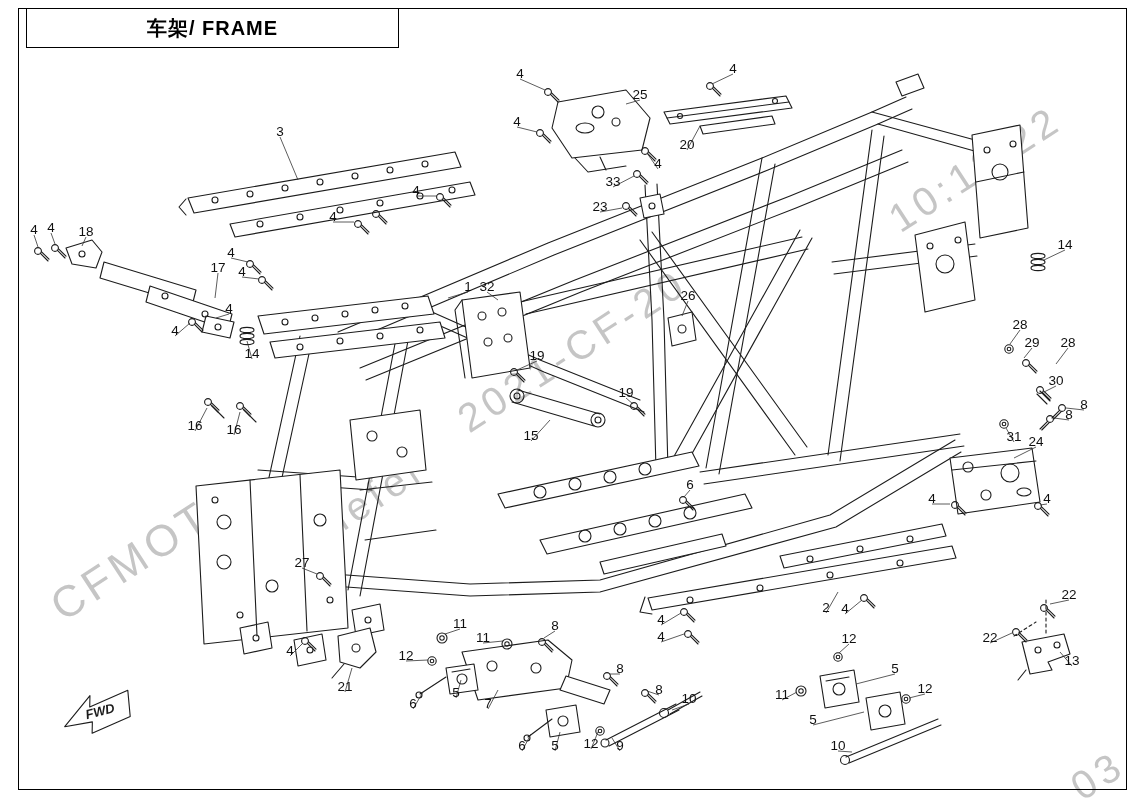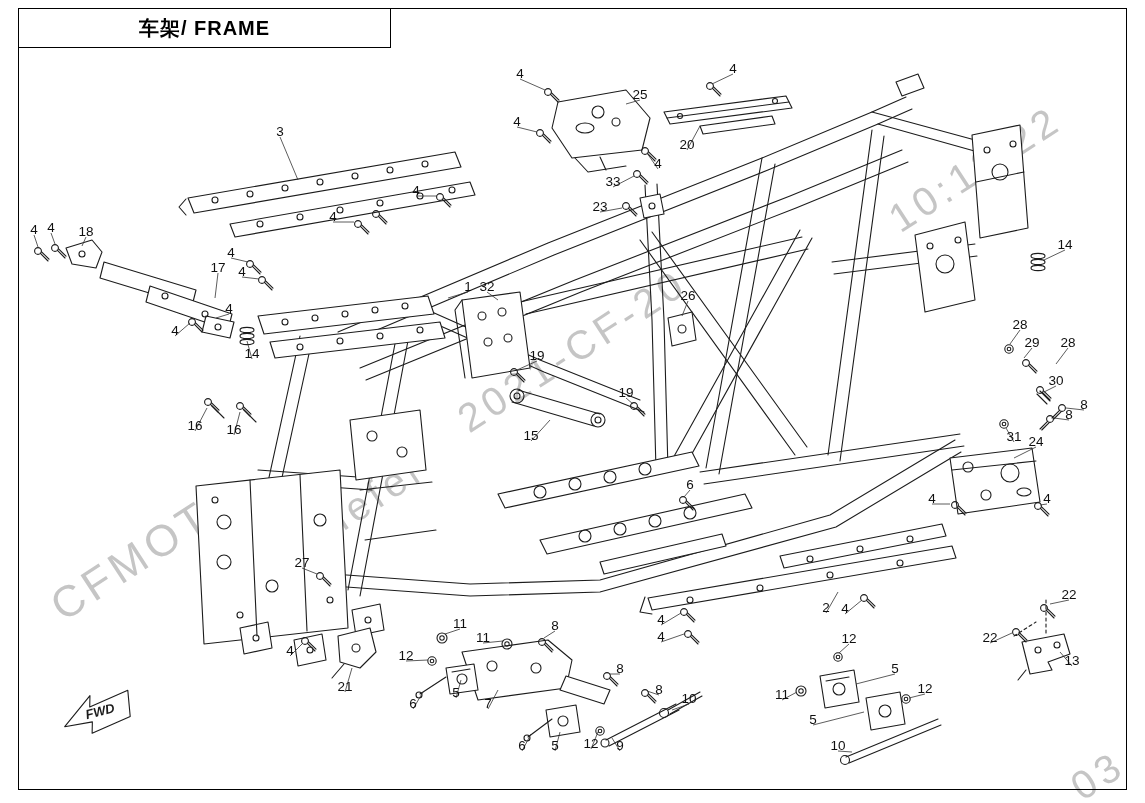--- a/index.html
+++ b/index.html
@@ -1,20 +1,20 @@
 <!DOCTYPE html>
 <html><head>
 <meta charset="utf-8">
 <style>
   html,body{margin:0;padding:0;background:#fff;}
   .page{position:relative;width:1145px;height:803px;background:#ffffff;overflow:hidden;
         font-family:"Liberation Sans",sans-serif;}
   .border-rect{position:absolute;left:18px;top:8px;width:1109px;height:782px;
         border:1.5px solid #000;box-sizing:border-box;z-index:4;pointer-events:none;}
-  .title-box{position:absolute;left:18px;top:8px;width:373px;height:40px;
+  .title-box{position:absolute;left:26px;top:8px;width:373px;height:40px;
         border:1.5px solid #000;box-sizing:border-box;background:#fff;z-index:6;
         display:flex;align-items:center;justify-content:center;}
   .title-box span{font-size:20px;font-weight:bold;letter-spacing:1px;color:#000;}
   .wm-layer{position:absolute;left:0;top:0;width:100%;height:100%;z-index:1;}
   .watermark{position:absolute;color:rgba(150,150,150,0.55);letter-spacing:5px;
         white-space:nowrap;transform-origin:0 50%;font-weight:400;}
   svg.art{position:absolute;left:0;top:0;z-index:2;}
   svg.overlay{position:absolute;left:0;top:0;z-index:3;}
   .overlay text{font-size:13.5px;fill:#101010;text-anchor:middle;
         font-family:"Liberation Sans",sans-serif;}

